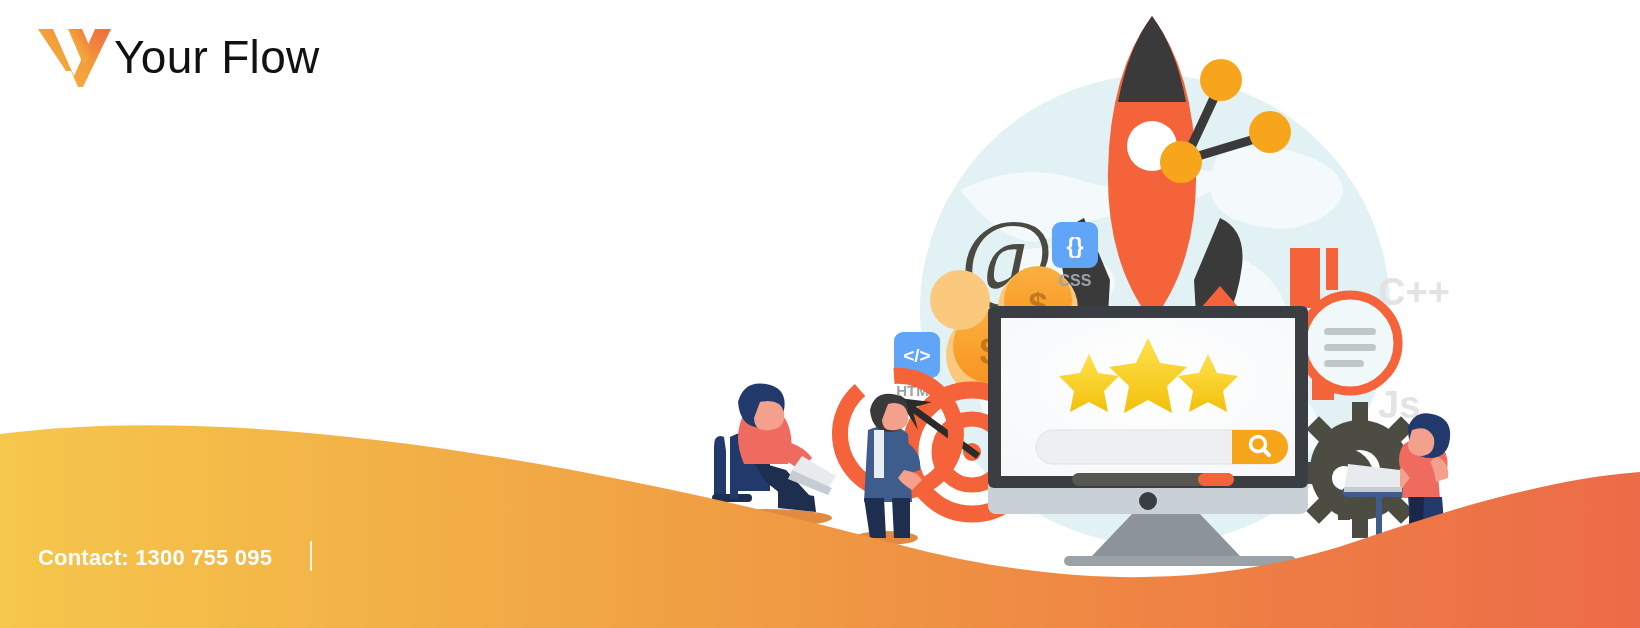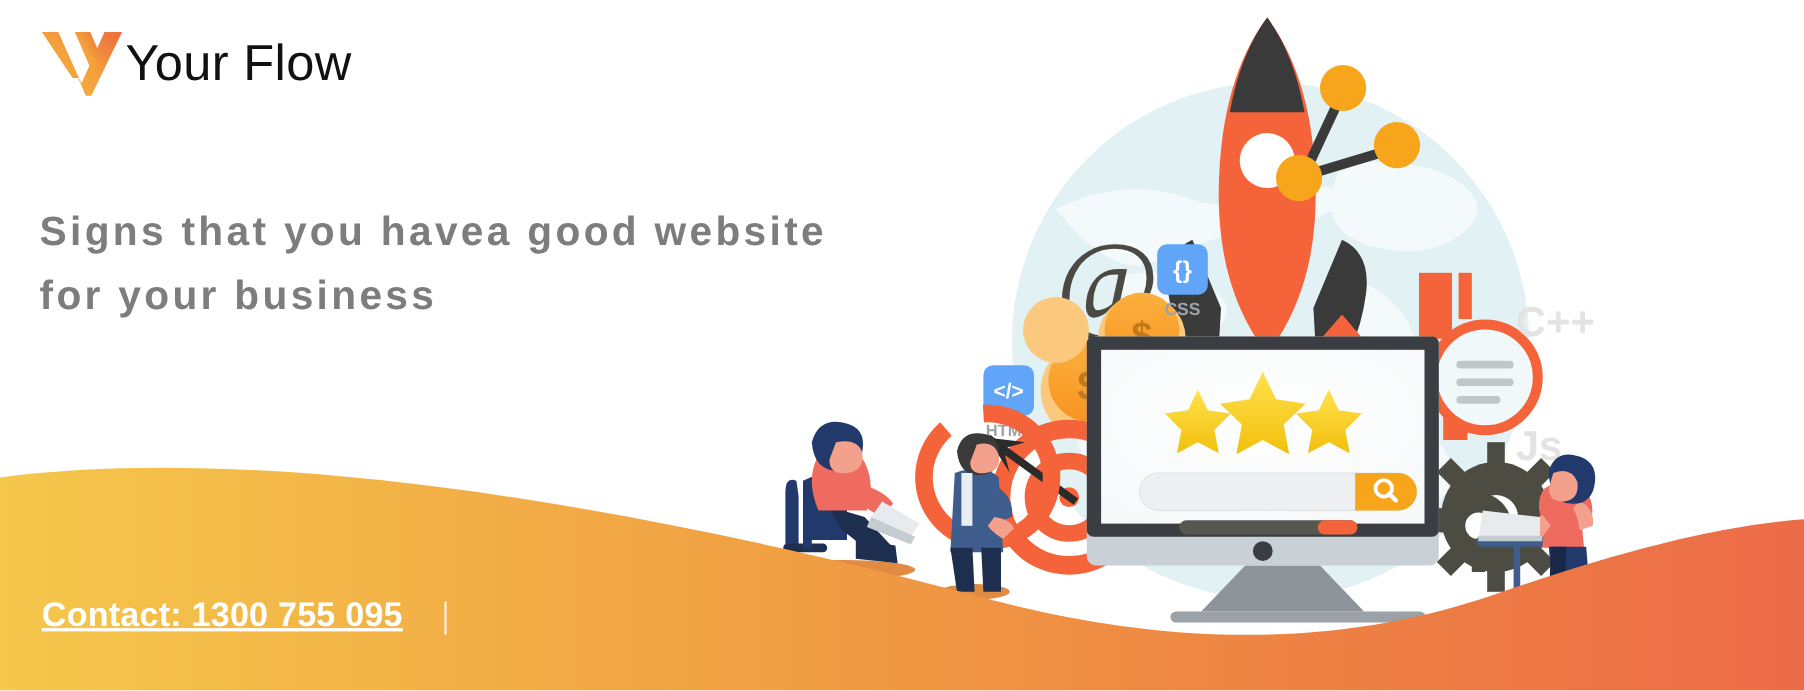--- a/index.html
+++ b/index.html
@@ -35,22 +35,22 @@
     font-size:37px; font-weight:bold; color:#7d7d7d;
     letter-spacing:3.0px; line-height:58px;
     font-family:"Liberation Sans", sans-serif;
   }
   .headline .l2 { display:block; }
 
   
   .footer {
     position:absolute; left:38px; top:541px;
     display:flex; align-items:flex-end; gap:0px;
-    color:#ffffff; font-weight:bold; font-size:31px;
-    letter-spacing:0.2px; white-space:nowrap;text-decoration:underline;
+    color:#ffffff; font-weight:bold; font-size:22px;
+    letter-spacing:0.2px; white-space:nowrap;
   }
   .footer .sep {
     display:inline-block; width:1.5px; height:30px;
     background:#ffffff; opacity:.85; margin:0 52px 0 38px;
   }
 
   
   .art { position:absolute; left:660px; top:0; width:980px; height:628px; }
   .art svg { display:block; }
 </style>
@@ -328,24 +328,20 @@
             <stop offset="1" stop-color="#ED6A3E"></stop>
           </linearGradient>
         </defs>
         <path d="M2 3 L17 3 L38 50 L59 3 L75 3 L47 61 L42 61 L35 45 L30 45 Z" fill="url(#lg)"></path>
         <path d="M32 3 L46 3 L56 26 L48 40 Z" fill="url(#lg)"></path>
       </svg>
     </span>
     <span class="logo-word">Your Flow</span>
   </div>
 
-  <h1 class="headline">
-    <span class="l1">Signs that you havea good website</span>
-    <span class="l2">for your business</span>
-  </h1>
 
 
   <div class="footer">
     <span>Contact: 1300 755 095</span>
     <span class="sep"></span>
   </div>
 
 </div>
 
 </body></html>

